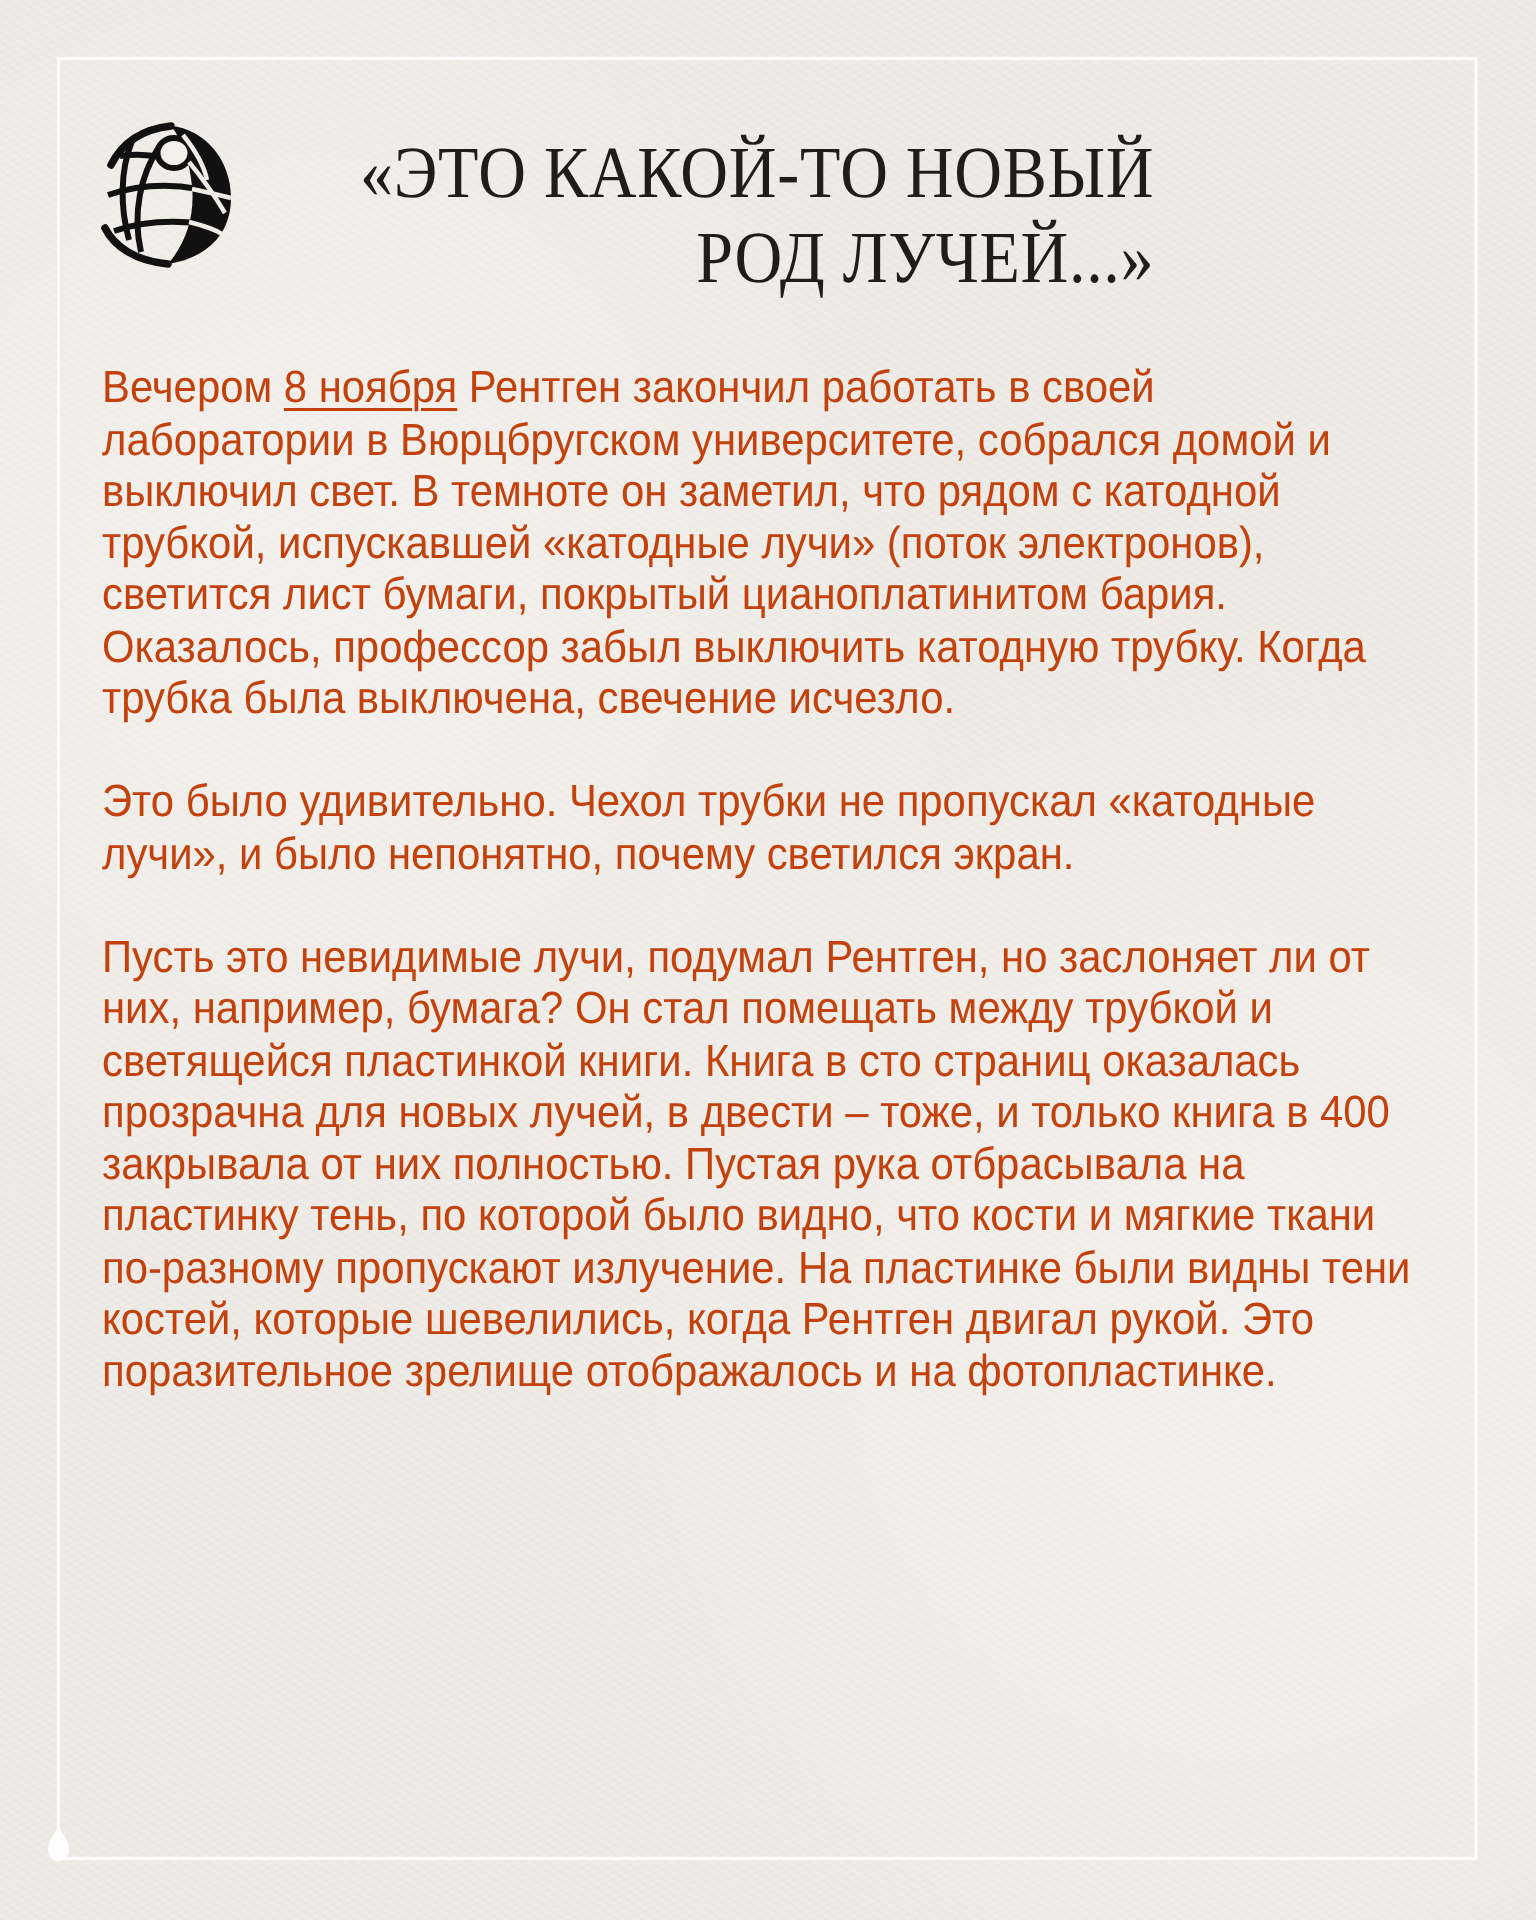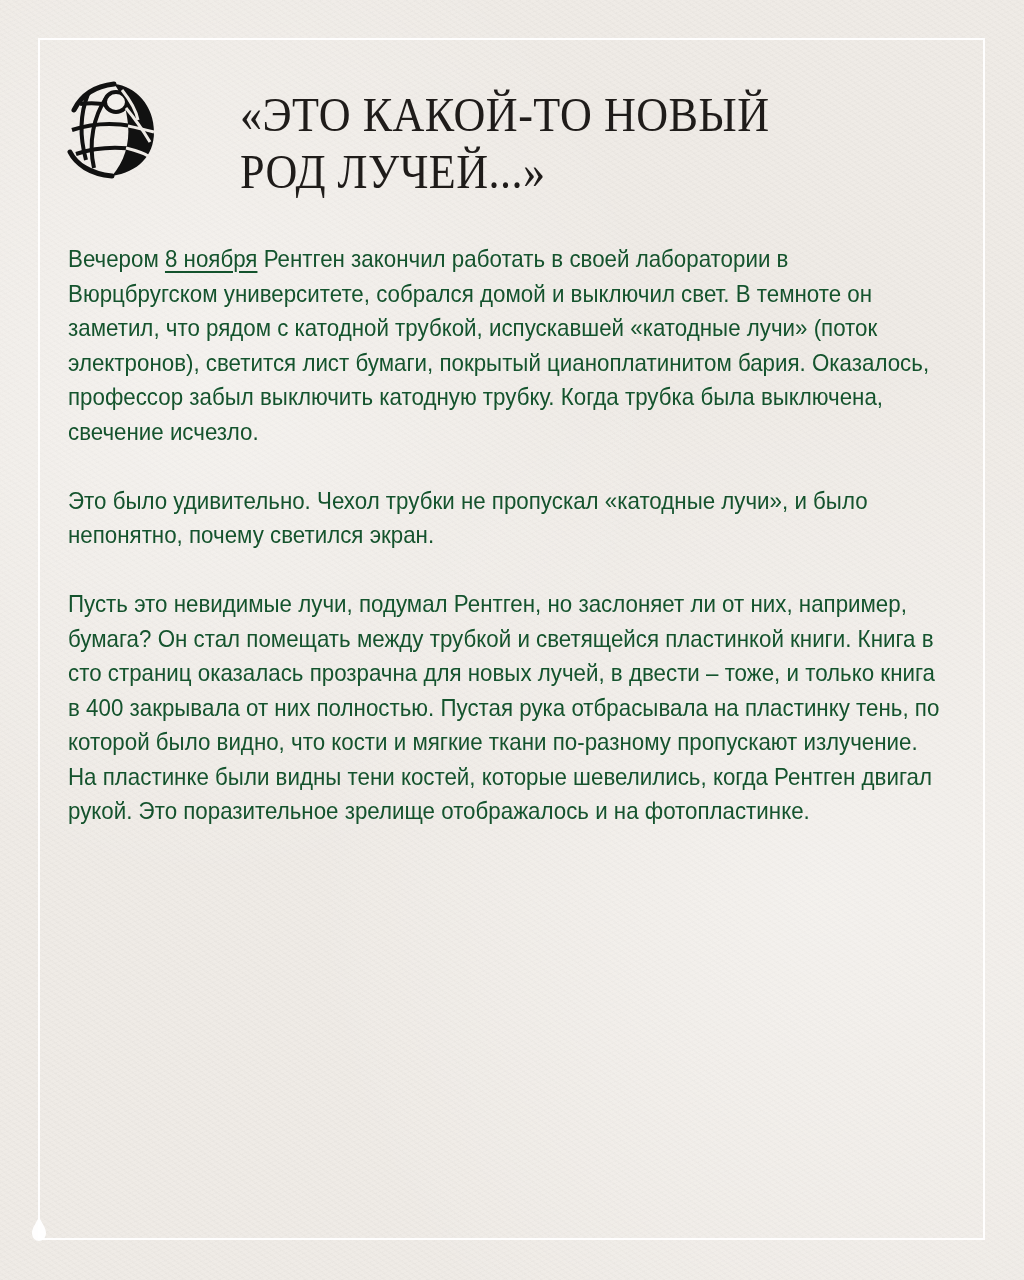--- a/index.html
+++ b/index.html
@@ -36,20 +36,21 @@
       top: 1216px;
       width: 16px;
       height: 26px;
     }
     .header {
       position: absolute;
       left: 66px;
       top: 80px;
       width: 860px;
       height: 120px;
+      text-align: right;
     }
     .globe {
       position: absolute;
       left: 0;
       top: 0;
       width: 94px;
       height: 100px;
     }
     .title {
       position: absolute;
@@ -64,23 +65,23 @@
       color: #1f1c1a;
       transform: scaleX(0.9);
       transform-origin: left top;
       white-space: pre-line;
     }
     .content {
       position: absolute;
       left: 68px;
       top: 242px;
       width: 880px;
-      font-size: 24px;
+      font-size: 30px;
       line-height: 34.5px;
-      color: #14532d;
+      color: #c2410c;
     }
     .content p {
       margin: 0 0 34.5px 0;
       transform: scaleX(0.93);
       transform-origin: left top;
       width: 940px;
     }
     .content p:last-child { margin-bottom: 0; }
     .underline {
       text-decoration: underline;

